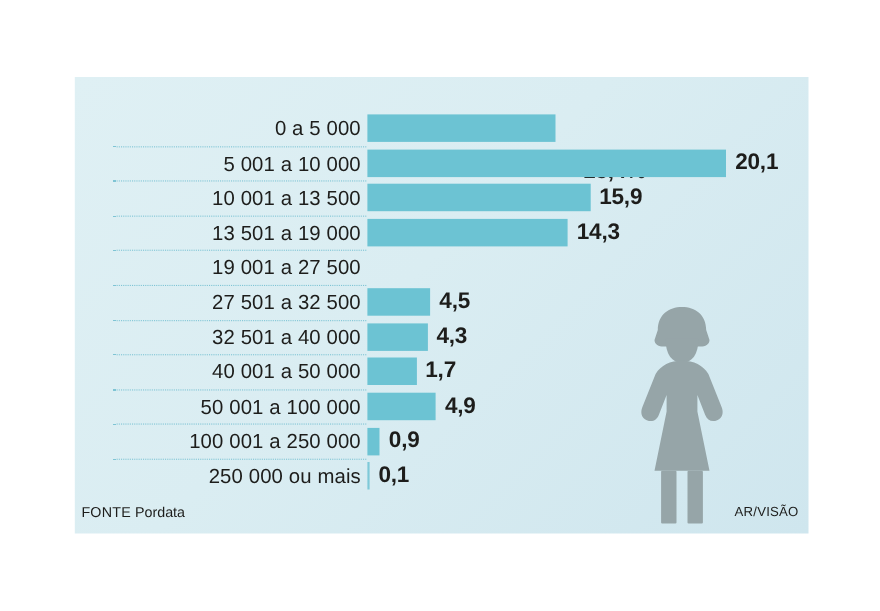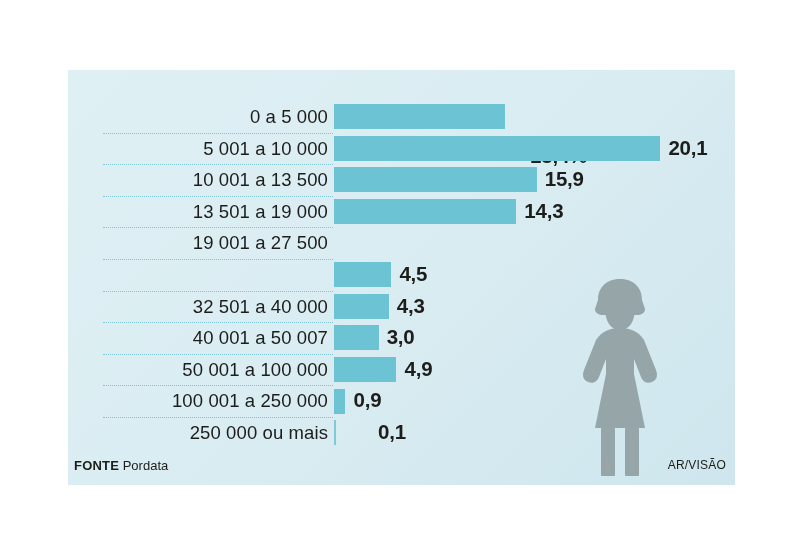--- a/index.html
+++ b/index.html
@@ -101,21 +101,21 @@
   
   #footer-source {
     position: absolute;
     left: 6px;
     bottom: 12px;
     font-size: 13px;
     color: #1d1d1b;
     white-space: nowrap;
   }
   #footer-source .src-bold {
-    font-weight: bold;
+    font-weight: normal;
     letter-spacing: 0.2px;
   }
   #footer-credit {
     position: absolute;
     right: 9px;
     bottom: 13px;
     font-size: 12px;
     color: #1d1d1b;
     letter-spacing: 0.2px;
     white-space: nowrap;
@@ -157,39 +157,40 @@
           <div class="bar" style="width: 182.325px;"></div>
           <div class="bar-value" style="left: 190.325px;">14,3</div>
         </div>
       </div>
       <div class="row">
         <div class="row-sep"></div>
         <div class="cat-label">19 001 a 27 500</div>
       </div>
       <div class="row">
         <div class="row-sep"></div>
+        <div class="cat-label">27 501 a 32 500</div>
         <div class="bar-track">
           <div class="bar" style="width: 57.375px;"></div>
           <div class="bar-value" style="left: 65.375px;">4,5</div>
         </div>
       </div>
       <div class="row">
         <div class="row-sep"></div>
         <div class="cat-label">32 501 a 40 000</div>
         <div class="bar-track">
           <div class="bar" style="width: 54.825px;"></div>
           <div class="bar-value" style="left: 62.825px;">4,3</div>
         </div>
       </div>
       <div class="row">
         <div class="row-sep"></div>
-        <div class="cat-label">40 001 a 50 007</div>
+        <div class="cat-label">40 001 a 50 000</div>
         <div class="bar-track">
           <div class="bar" style="width: 44.625px;"></div>
-          <div class="bar-value" style="left: 52.625px;">3,0</div>
+          <div class="bar-value" style="left: 52.625px;">1,7</div>
         </div>
       </div>
       <div class="row">
         <div class="row-sep"></div>
         <div class="cat-label">50 001 a 100 000</div>
         <div class="bar-track">
           <div class="bar" style="width: 62.475px;"></div>
           <div class="bar-value" style="left: 70.475px;">4,9</div>
         </div>
       </div>
@@ -199,21 +200,21 @@
         <div class="bar-track">
           <div class="bar" style="width: 11.475px;"></div>
           <div class="bar-value" style="left: 19.475px; text-align: right;">0,9</div>
         </div>
       </div>
       <div class="row">
         <div class="row-sep"></div>
         <div class="cat-label">250 000 ou mais</div>
         <div class="bar-track">
           <div class="bar sliver" style="width: 2px;"></div>
-          <div class="bar-value" style="left: 10px; margin-left: 34px;">0,1</div>
+          <div class="bar-value" style="left: 10px;">0,1</div>
         </div>
       </div>
     </div>
 
   <div id="figure-pictogram">
     <svg viewBox="0 0 110 200" width="110" height="200" aria-hidden="true">
       <g fill="#96a5a8">
 
         <path d="M33 22 C33 8 43 1 55 1 C67 1 77 8 77 22 L80 31 C80 35 76 37 72 37 L38 37 C34 37 30 35 30 31 Z"></path>
 

